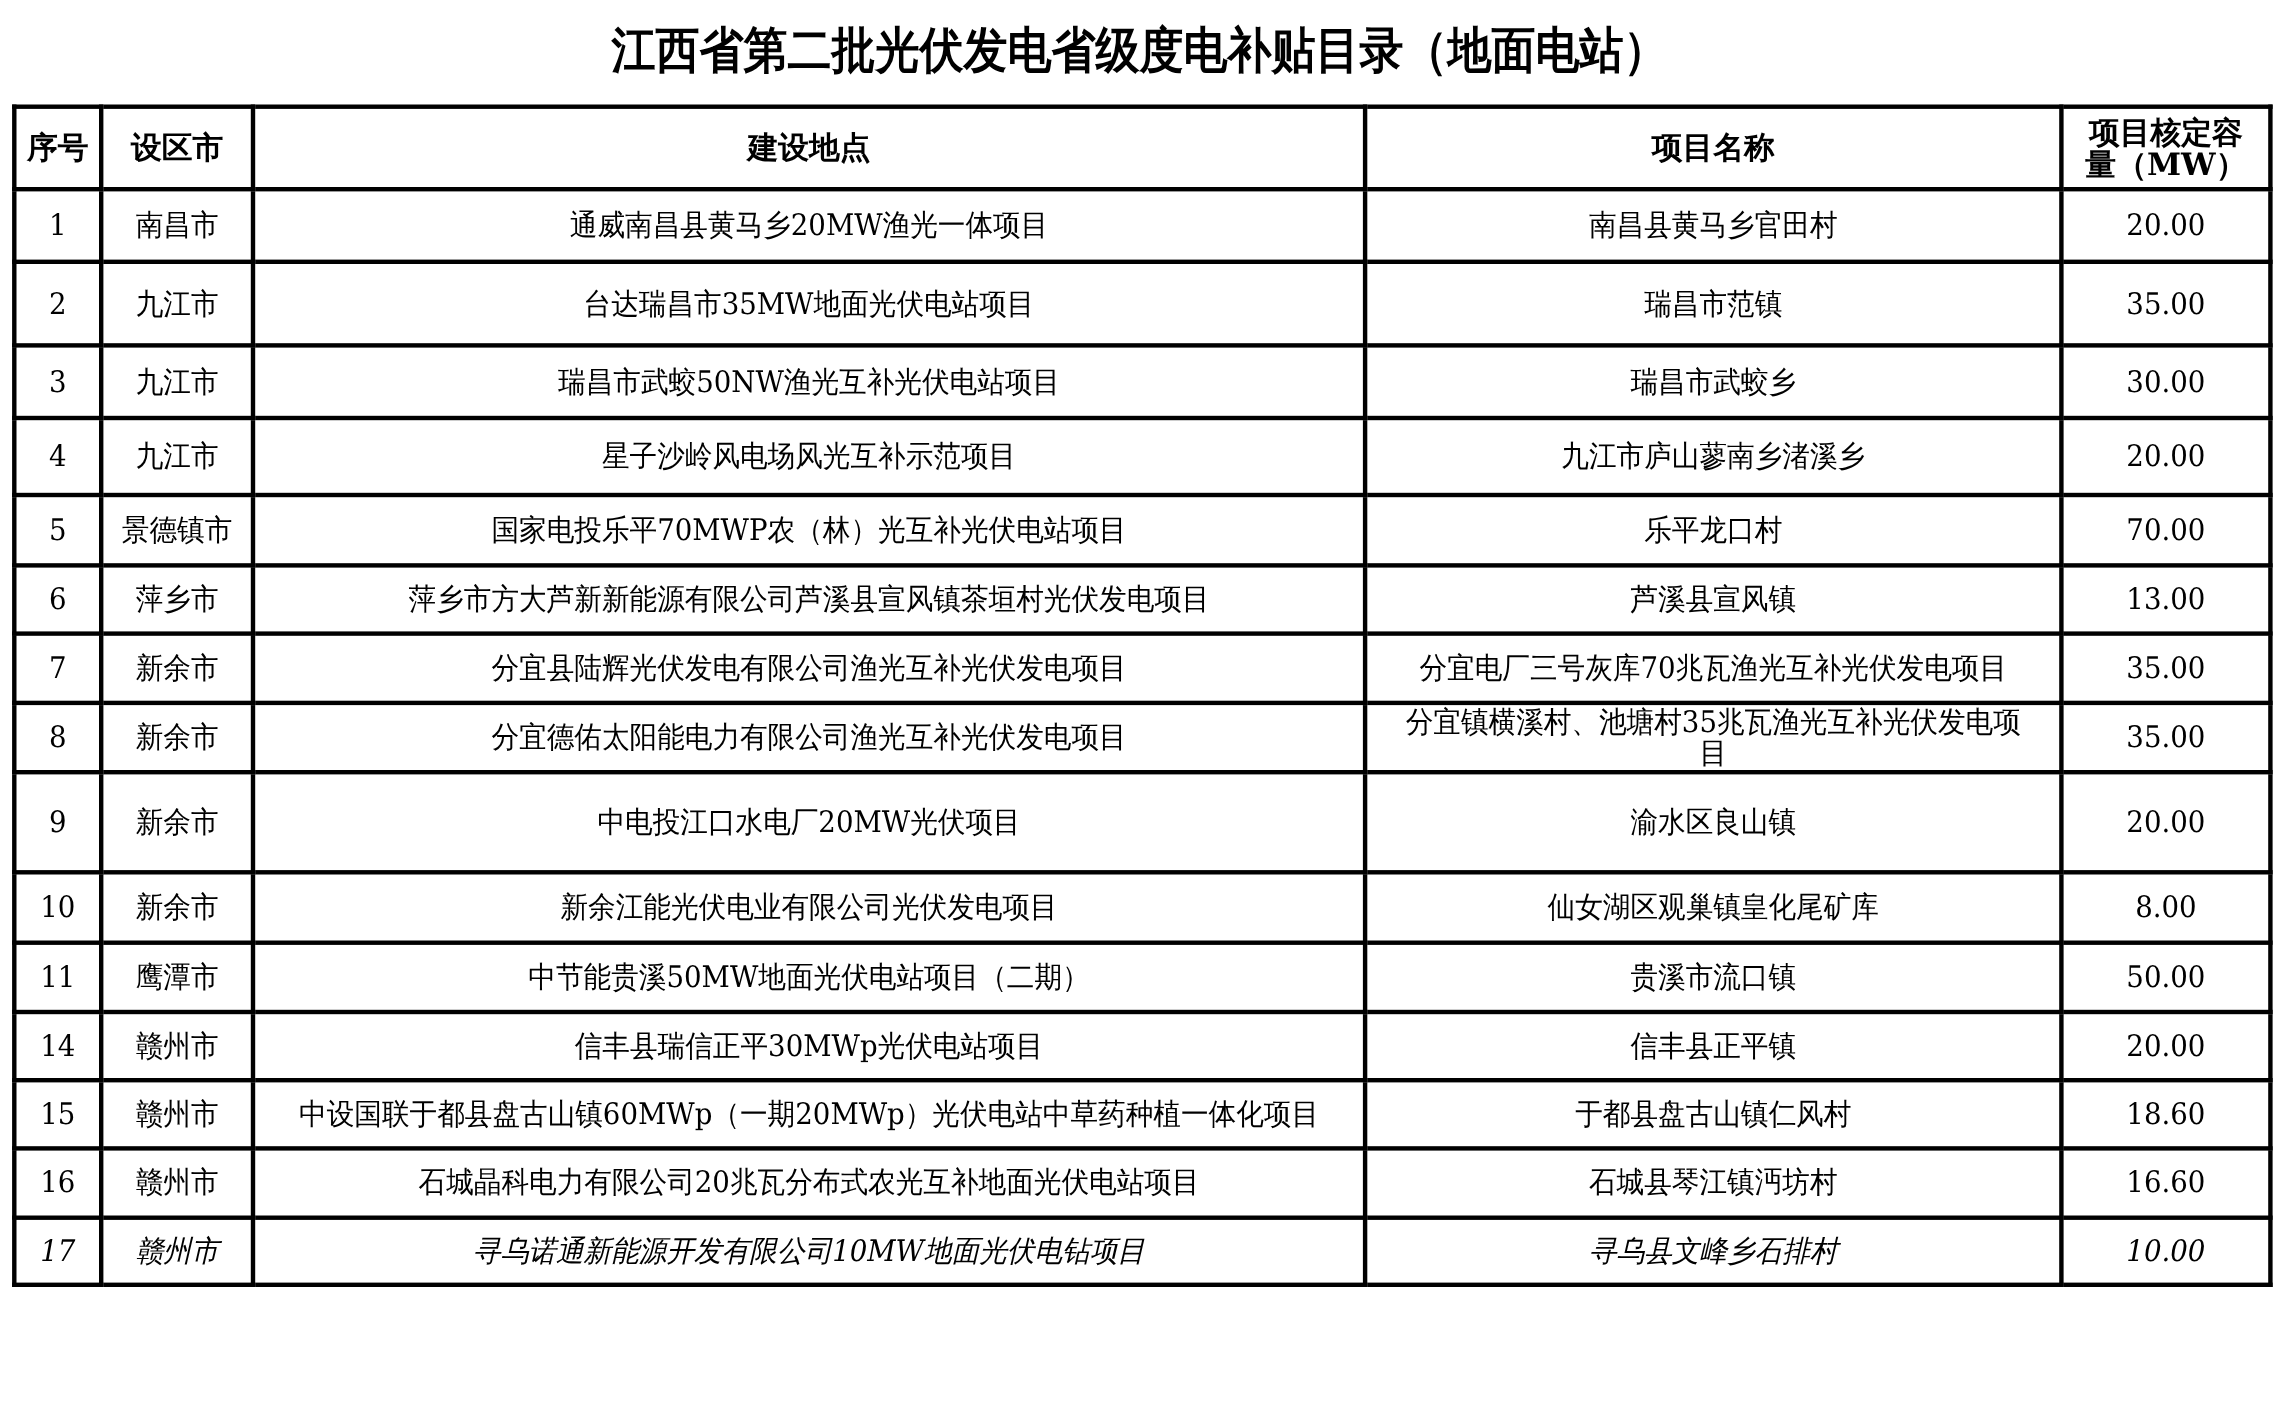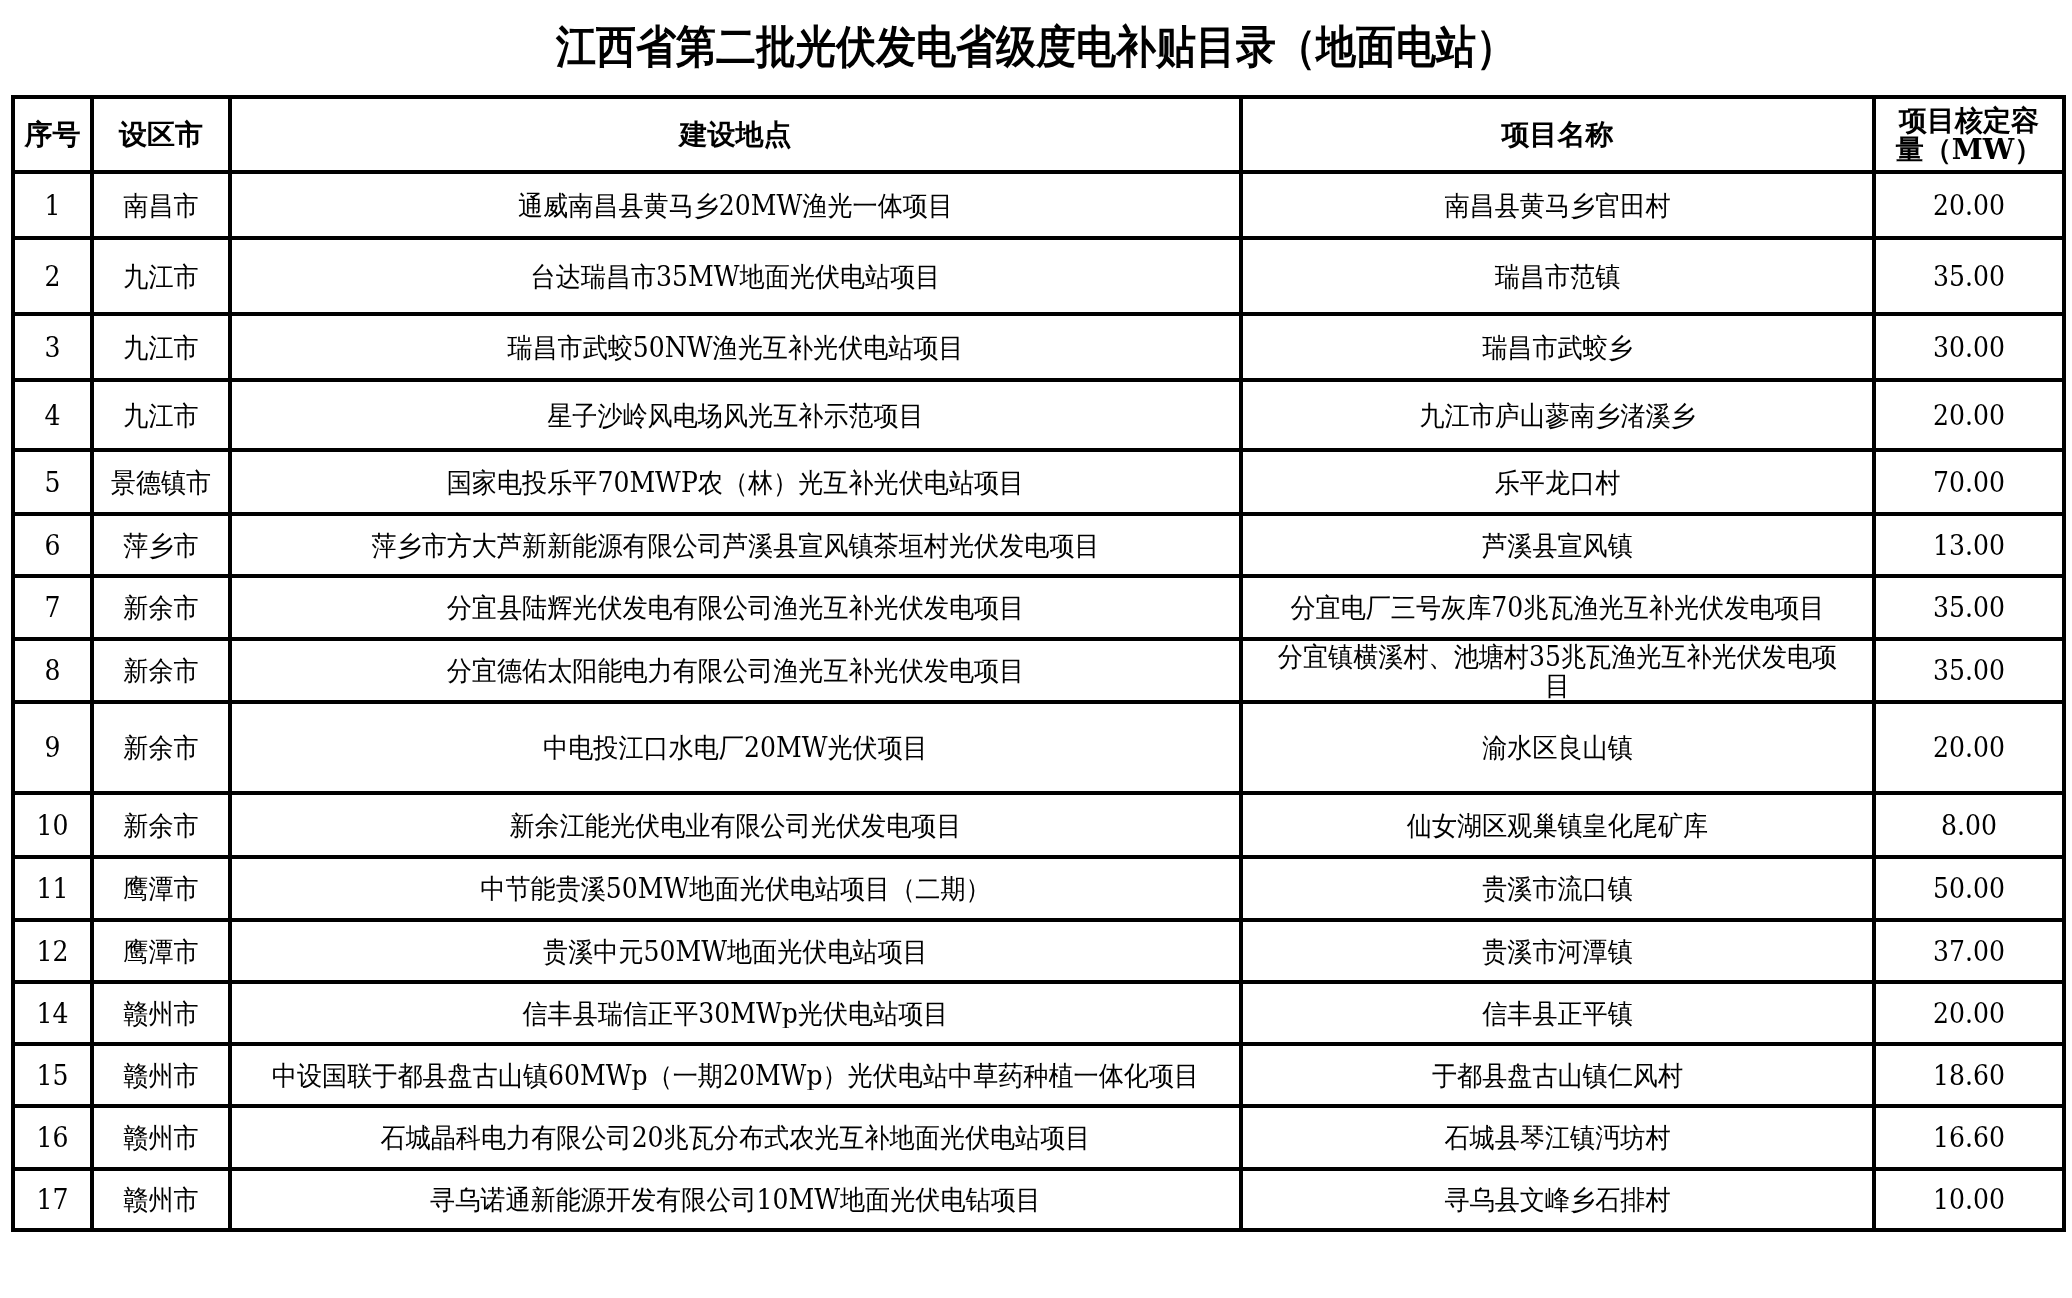--- a/index.html
+++ b/index.html
@@ -303,94 +303,77 @@
           <span class="cell-inner cell-wrap">中节能贵溪50MW地面光伏电站项目（二期）</span>
         </td>
     <td>
           <span class="cell-inner cell-wrap">贵溪市流口镇</span>
         </td>
     <td class="num">
           <span class="cell-inner">50.00</span>
         </td>
   </tr>
 
+
+
   <tr style="height: 62px;">
     <td class="num">
-          <span class="cell-inner">12</span>
-        </td>
-    <td>
-          <span class="cell-inner">鹰潭市</span>
-        </td>
-    <td>
-          <span class="cell-inner cell-wrap">贵溪中元50MW地面光伏电站项目</span>
-        </td>
-    <td>
-          <span class="cell-inner cell-wrap">贵溪市河潭镇</span>
-        </td>
-    <td class="num">
-          <span class="cell-inner">37.00</span>
-        </td>
-  </tr>
-
+          <span class="cell-inner">14</span>
+        </td>
+    <td>
+          <span class="cell-inner">赣州市</span>
+        </td>
+    <td>
+          <span class="cell-inner cell-wrap">信丰县瑞信正平30MWp光伏电站项目</span>
+        </td>
+    <td>
+          <span class="cell-inner cell-wrap">信丰县正平镇</span>
+        </td>
+    <td class="num">
+          <span class="cell-inner">20.00</span>
+        </td>
+  </tr>
 
   <tr style="height: 62px;">
     <td class="num">
-          <span class="cell-inner">14</span>
+          <span class="cell-inner">15</span>
         </td>
     <td>
           <span class="cell-inner">赣州市</span>
         </td>
     <td>
-          <span class="cell-inner cell-wrap">信丰县瑞信正平30MWp光伏电站项目</span>
-        </td>
-    <td>
-          <span class="cell-inner cell-wrap">信丰县正平镇</span>
-        </td>
-    <td class="num">
-          <span class="cell-inner">20.00</span>
-        </td>
-  </tr>
-
-  <tr style="height: 62px;">
-    <td class="num">
-          <span class="cell-inner">15</span>
+          <span class="cell-inner cell-wrap">中设国联于都县盘古山镇60MWp（一期20MWp）光伏电站中草药种植一体化项目</span>
+        </td>
+    <td>
+          <span class="cell-inner cell-wrap">于都县盘古山镇仁风村</span>
+        </td>
+    <td class="num">
+          <span class="cell-inner">18.60</span>
+        </td>
+  </tr>
+
+  <tr style="height: 63px;">
+    <td class="num">
+          <span class="cell-inner">16</span>
         </td>
     <td>
           <span class="cell-inner">赣州市</span>
         </td>
     <td>
-          <span class="cell-inner cell-wrap">中设国联于都县盘古山镇60MWp（一期20MWp）光伏电站中草药种植一体化项目</span>
-        </td>
-    <td>
-          <span class="cell-inner cell-wrap">于都县盘古山镇仁风村</span>
-        </td>
-    <td class="num">
-          <span class="cell-inner">18.60</span>
-        </td>
-  </tr>
-
-  <tr style="height: 63px;">
-    <td class="num">
-          <span class="cell-inner">16</span>
-        </td>
-    <td>
-          <span class="cell-inner">赣州市</span>
-        </td>
-    <td>
           <span class="cell-inner cell-wrap">石城晶科电力有限公司20兆瓦分布式农光互补地面光伏电站项目</span>
         </td>
     <td>
           <span class="cell-inner cell-wrap">石城县琴江镇沔坊村</span>
         </td>
     <td class="num">
           <span class="cell-inner">16.60</span>
         </td>
   </tr>
 
-  <tr style="height: 61px;">
+  <tr style="height: 61px; font-style: italic;">
     <td class="num">
           <span class="cell-inner">17</span>
         </td>
     <td>
           <span class="cell-inner">赣州市</span>
         </td>
     <td>
           <span class="cell-inner cell-wrap">寻乌诺通新能源开发有限公司10MW地面光伏电钻项目</span>
         </td>
     <td>

